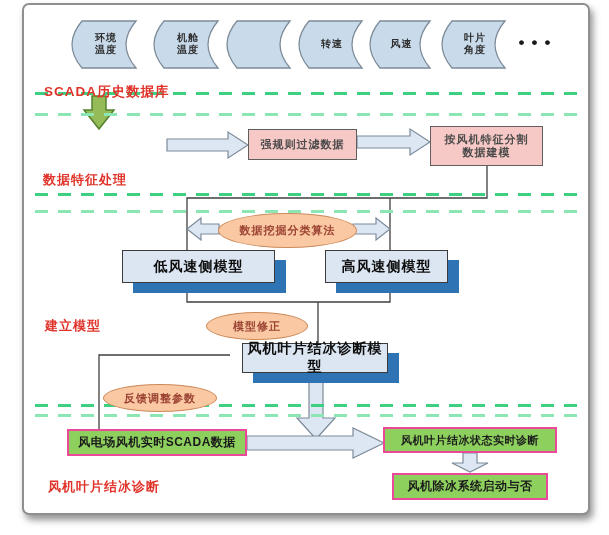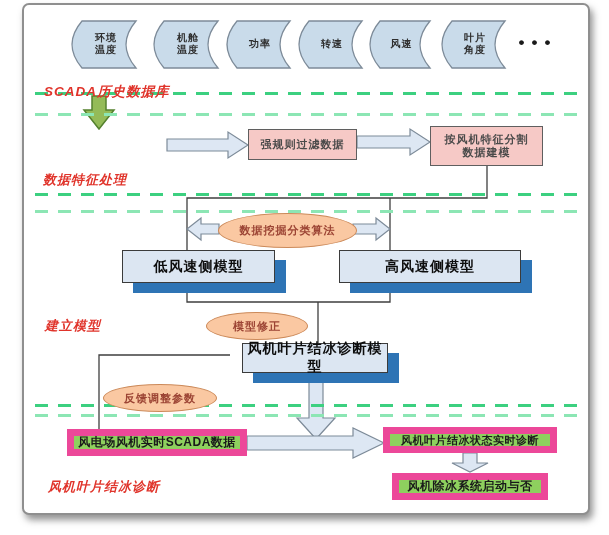--- a/index.html
+++ b/index.html
@@ -10,28 +10,28 @@
          box-shadow:3px 5px 7px rgba(60,60,60,.55);}
   svg.layer{position:absolute;left:0;top:0;width:609px;height:535px;}
   .dash{position:absolute;height:3px;left:35px;width:545px;}
   .dash.g1{background:repeating-linear-gradient(90deg,#3cd080 0 13px,transparent 13px 23px);}
   .dash.g2{background:repeating-linear-gradient(90deg,#8ce6b4 0 13px,transparent 13px 23px);}
   .ds-label{position:absolute;display:flex;align-items:center;justify-content:center;
             text-align:center;font-size:10px;font-weight:bold;color:#2f2f2f;
             line-height:12px;white-space:pre-line;letter-spacing:1px;}
   .dots{position:absolute;left:512px;top:33px;width:52px;height:24px;font-size:17px;
         font-weight:bold;color:#1a1a1a;letter-spacing:7px;text-align:center;}
-  .red-label{position:absolute;color:#e0342b;font-weight:bold;font-size:13px;letter-spacing:1px;font-style:italic;}
+  .red-label{position:absolute;color:#e0342b;font-weight:bold;font-size:13px;letter-spacing:1px;}
   .box{position:absolute;display:flex;align-items:center;justify-content:center;
        text-align:center;box-sizing:border-box;white-space:pre-line;}
   .pink{background:#f6c9c6;border:1.4px solid #5f5f5f;color:#4a4a4a;font-size:11px;
         font-weight:bold;line-height:13px;letter-spacing:1px;}
   .model{background:#dce6f2;border:1.6px solid #3b3b3b;color:#0d0d0d;font-size:14px;
          font-weight:bold;box-shadow:11px 10px 0 0 #2e74b5;letter-spacing:1px;margin-left:12px;}
-  .green{background:#8ed05e;border:7px solid #ec4899;color:#1a1a1a;font-weight:bold;
+  .green{background:#8ed05e;border:2px solid #ec4899;color:#1a1a1a;font-weight:bold;
          letter-spacing:.5px;}
   .oval{position:absolute;background:#fac8a2;border:1.3px solid #cc8a5a;border-radius:50%;
         display:flex;align-items:center;justify-content:center;color:#9c4434;
         font-size:11px;font-weight:bold;letter-spacing:1px;}
 </style>
 </head>
 <body>
 
 <div id="canvas">
 
@@ -65,41 +65,40 @@
   <div class="dash g2" style="top:113px"></div>
   <div class="dash g1" style="top:193px"></div>
   <div class="dash g2" style="top:210px"></div>
   <div class="dash g1" style="top:404px"></div>
   <div class="dash g2" style="top:414px"></div>
 
   <div class="ds-label" style="left:80px;top:27px;width:52px;height:34px">环境
 温度</div>
   <div class="ds-label" style="left:162px;top:27px;width:52px;height:34px">机舱
 温度</div>
-  <div class="ds-label" style="left:235px;top:27px;width:50px;height:34px">功率</div>
   <div class="ds-label" style="left:307px;top:27px;width:50px;height:34px">转速</div>
   <div class="ds-label" style="left:378px;top:27px;width:47px;height:34px">风速</div>
   <div class="ds-label" style="left:450px;top:27px;width:50px;height:34px">叶片
 角度</div>
   <div class="dots">•••</div>
 
   <div class="red-label" style="left:44px;top:83px;font-size:13.5px">SCADA历史数据库</div>
   <div class="red-label" style="left:43px;top:171px">数据特征处理</div>
   <div class="red-label" style="left:45px;top:317px">建立模型</div>
   <div class="red-label" style="left:48px;top:478px">风机叶片结冰诊断</div>
 
   <div class="box pink" style="left:248px;top:129px;width:109px;height:31px">强规则过滤数据</div>
   <div class="box pink" style="left:430px;top:126px;width:113px;height:40px">按风机特征分割
 数据建模</div>
 
   <div class="oval" style="left:206px;top:312px;width:100px;height:26px">模型修正</div>
   <div class="oval" style="left:218px;top:213px;width:137px;height:33px">数据挖掘分类算法</div>
   <div class="oval" style="left:103px;top:384px;width:112px;height:26px">反馈调整参数</div>
 
   <div class="box model" style="left:110px;top:250px;width:153px;height:33px">低风速侧模型</div>
-  <div class="box model" style="left:327px;top:250px;width:182px;height:33px">高风速侧模型</div>
+  <div class="box model" style="left:313px;top:250px;width:123px;height:33px">高风速侧模型</div>
   <div class="box model" style="left:230px;top:343px;width:146px;height:30px">风机叶片结冰诊断模型</div>
 
   <div class="box green" style="left:67px;top:429px;width:180px;height:27px;font-size:12px">风电场风机实时SCADA数据</div>
   <div class="box green" style="left:383px;top:427px;width:174px;height:26px;font-size:11px">风机叶片结冰状态实时诊断</div>
   <div class="box green" style="left:392px;top:473px;width:156px;height:27px;font-size:12px">风机除冰系统启动与否</div>
 
 </div>
 
 </body></html>

